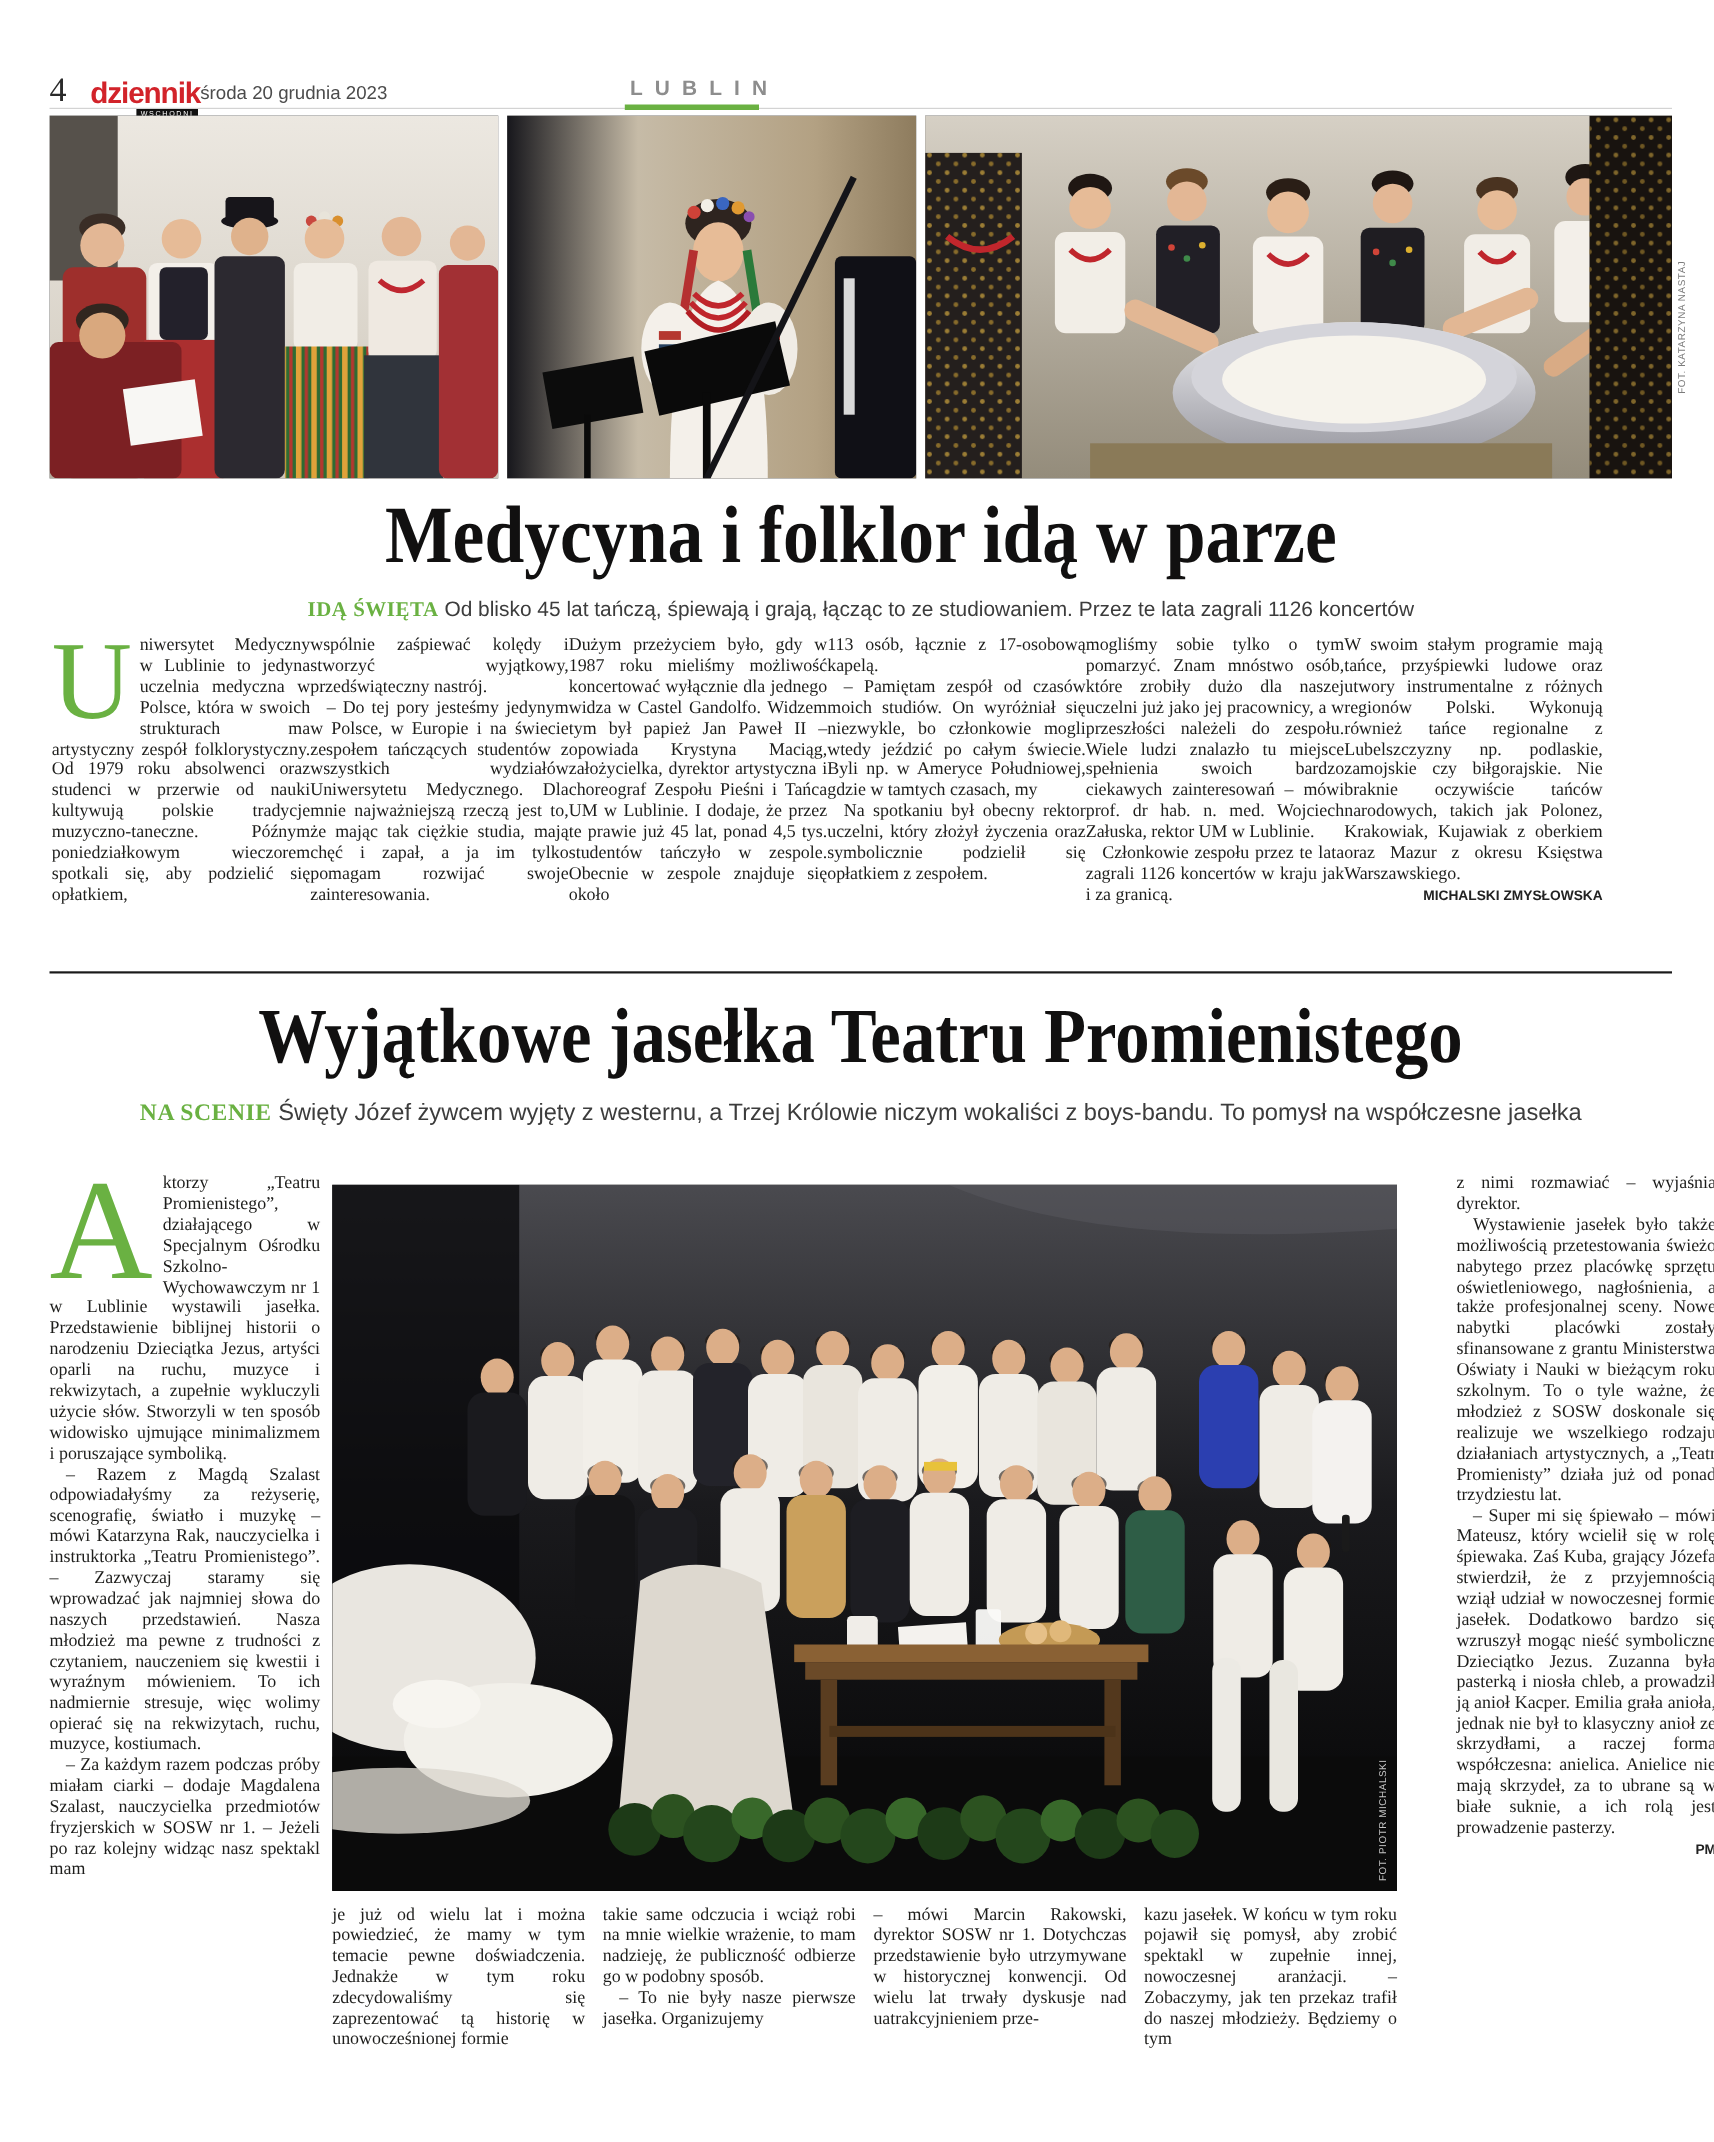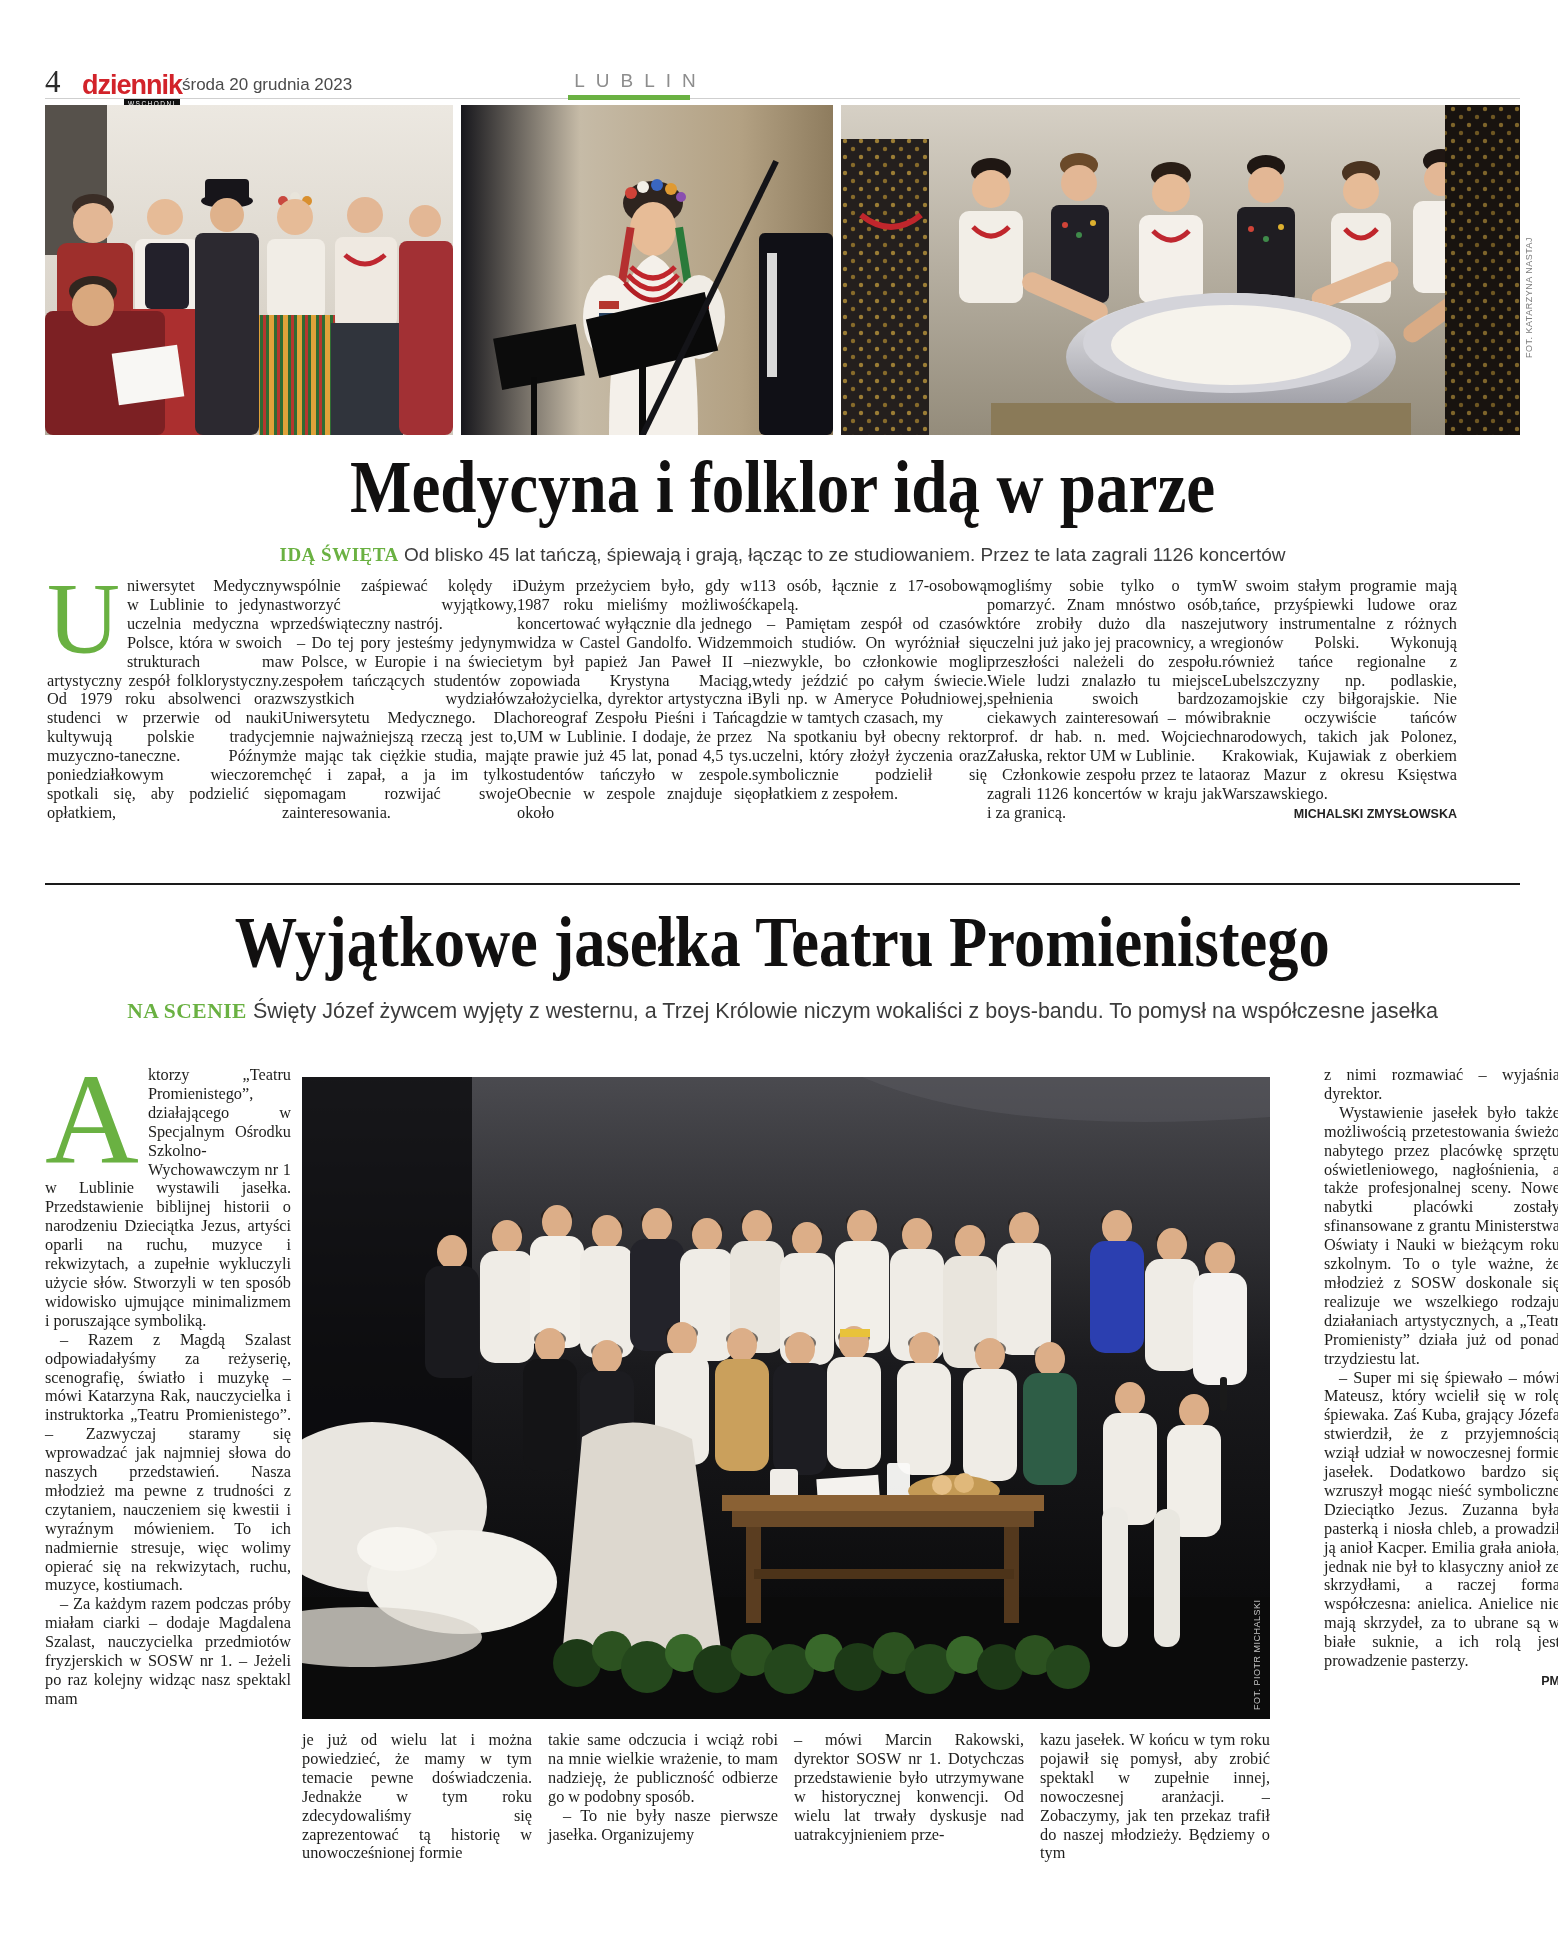--- a/index.html
+++ b/index.html
@@ -20,21 +20,21 @@
   
   .page-number{left:45px;top:64px;font-size:31px;color:#2a2a2a;font-family:"Liberation Serif",serif;}
   .logo{left:82px;top:70px;font-family:"Liberation Sans","DejaVu Sans",sans-serif;
         font-weight:700;font-size:27px;color:var(--red);letter-spacing:-1px;}
   .logo-sub{position:absolute;right:2px;bottom:-7px;background:#111;color:#fff;
         font-size:6.5px;letter-spacing:1.5px;padding:1px 4px;font-weight:400;}
   .issue-date{left:182px;top:75px;font-family:"Liberation Sans","DejaVu Sans",sans-serif;
         font-size:17px;color:#4b4b4b;}
   .section-label{left:540px;top:70px;width:190px;text-align:center;
         font-family:"Liberation Sans","DejaVu Sans",sans-serif;font-size:19px;
-        letter-spacing:11px;color:#8d8d8d;text-indent:11px;}
+        letter-spacing:11px;color:#8d8d8d;text-indent:11px;font-weight:bold;}
   .header-rule{left:45px;top:98px;width:1475px;height:1px;background:#cfcfcf;}
   .section-underline{left:568px;top:95px;width:122px;height:5px;background:var(--green);}
 
   
   .photo-row{left:45px;top:105px;width:1475px;height:330px;display:flex;gap:8px;}
   .photo{height:330px;overflow:hidden;background:#777;}
   .photo svg{display:block;}
   .vcredit{font-family:"Liberation Sans","DejaVu Sans",sans-serif;font-size:9px;
         letter-spacing:.5px;color:#7c7c7c;writing-mode:vertical-rl;transform:rotate(180deg);}
   .vcredit.on-dark{color:#c4c4c4;}

